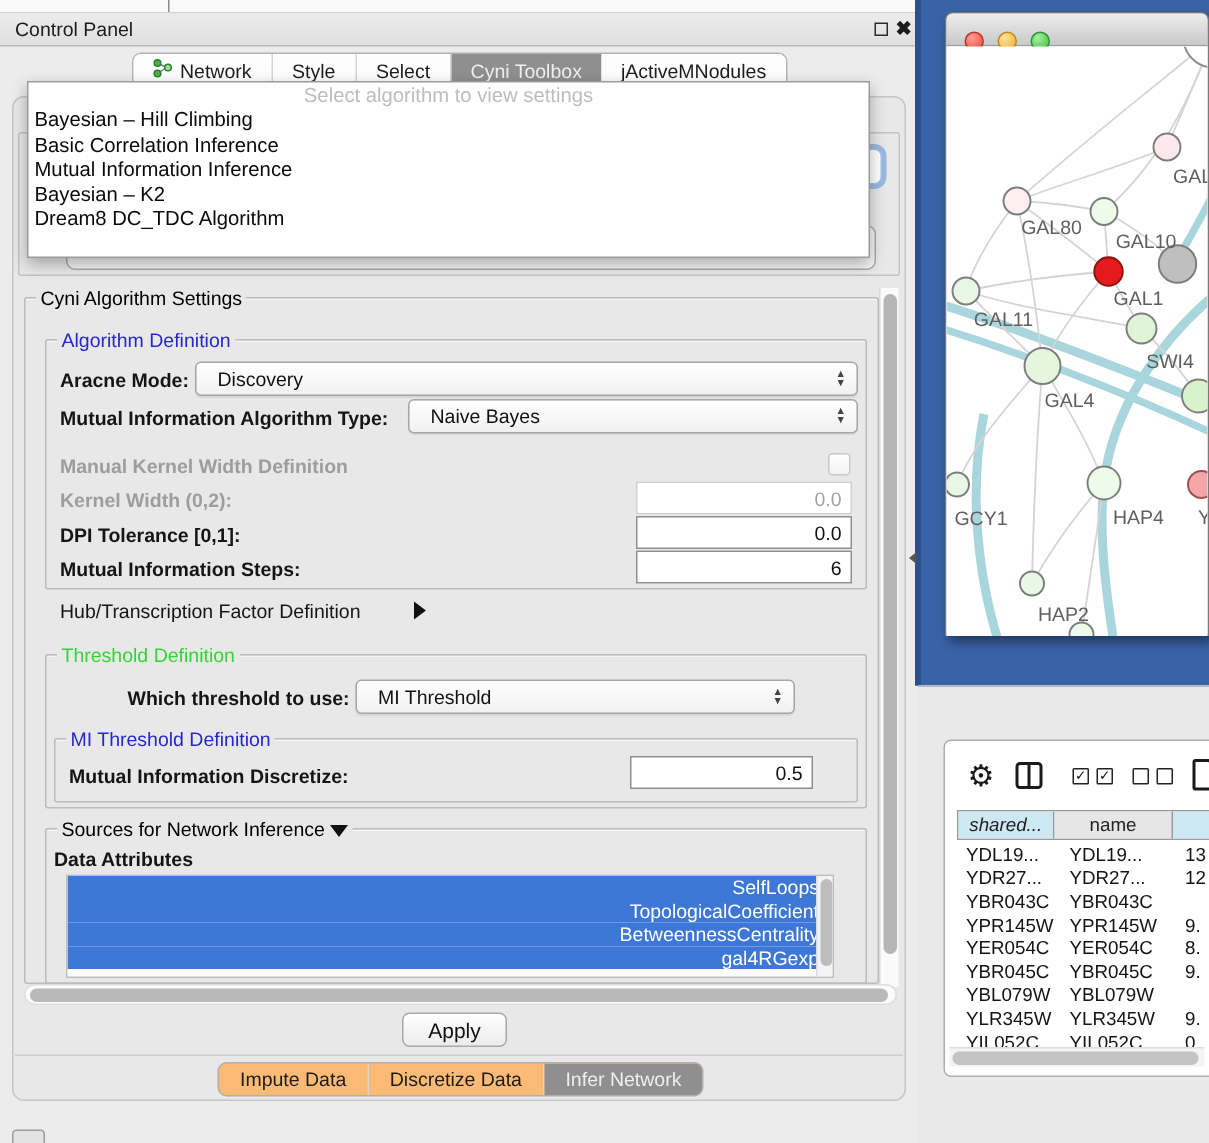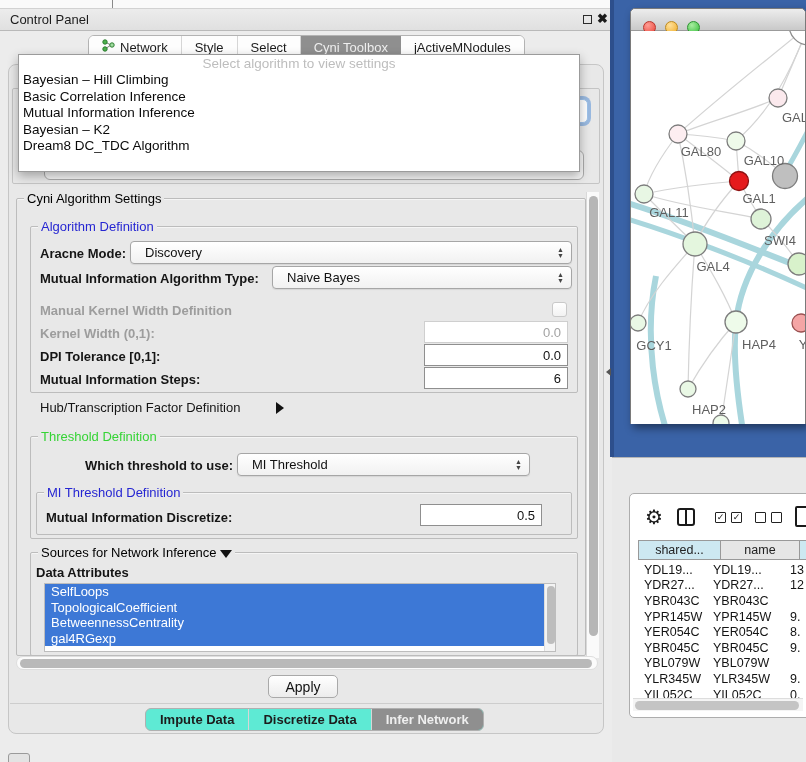--- a/index.html
+++ b/index.html
@@ -47,33 +47,33 @@
 
   .field { position:absolute; background:#fff; border:1px solid #8f8f8f; font-size:13px; color:#111; display:flex; align-items:center; justify-content:flex-end; padding-right:6px; }
   .field.dis { border-color:#cfcfcf; color:#a2a2a2; }
 
   .checkbox { position:absolute; width:15px; height:15px; border:1px solid #c9c9c9; border-radius:3px; background:linear-gradient(#ffffff,#f2f2f2); }
 
   .tri-r { display:inline-block; width:0; height:0; border-left:8px solid #111; border-top:6px solid transparent; border-bottom:6px solid transparent; }
   .tri-d { display:inline-block; width:0; height:0; border-top:8px solid #111; border-left:6px solid transparent; border-right:6px solid transparent; }
 
   .attr-list { position:absolute; left:44px; top:583px; width:512px; height:69px; background:#fff; border:1px solid #bdbdbd; overflow:hidden; }
-  .attr-item { height:15.6px; line-height:15.6px; background:#3d78d6; color:#fff; font-size:13px; padding-left:6px; width:501px; }
+  .attr-item { height:15.6px; line-height:15.6px; background:#3d78d6; color:#fff; font-size:13px; padding-left:6px; width:501px;text-align:right; }
   .attr-scroll { position:absolute; right:0; top:0; width:11px; height:67px; background:#f3f3f3; border-left:1px solid #ddd; }
   .attr-thumb { position:absolute; left:1.5px; top:2px; width:8px; height:58px; background:#bdbdbd; border-radius:4px; }
 
   .vscroll { left:586px; top:192px; width:13px; height:466px; background:#fafafa; border-left:1px solid #d9d9d9; }
   .vscroll .thumb { position:absolute; left:2px; top:4px; width:9px; height:440px; background:#b6b6b6; border-radius:5px; }
   .hscroll { left:16px; top:656px; width:582px; height:14px; background:#fbfbfb; border:1px solid #dedede; border-radius:7px; }
   .hscroll .thumb { position:absolute; left:3px; top:2px; width:572px; height:9px; background:#b9b9b9; border-radius:5px; }
 
   .apply-btn { left:268px; top:675px; width:70px; height:23px; background:linear-gradient(#ffffff,#ececec); border:1px solid #a9a9a9; border-radius:5px; font-size:14px; color:#111; display:flex; align-items:center; justify-content:center; }
 
   .bottom-div { left:10px; top:703px; width:592px; height:1px; background:#cdcdcd; }
-  .bottom-tabs { left:145px; top:708px; height:23px; display:flex; background:#5eead4; border:1px solid #b0b0b0; border-radius:6px; overflow:hidden;font-weight:bold; }
+  .bottom-tabs { left:145px; top:708px; height:23px; display:flex; background:#fdba74; border:1px solid #b0b0b0; border-radius:6px; overflow:hidden; }
   .btab { display:flex; align-items:center; padding:0 14px; font-size:13px; color:#1c1c1c; border-right:1px solid #d6d6d6; }
   .btab:last-child { border-right:none; }
   .btab.sel { background:#8f8f8f; color:#efefef; }
   .corner-chip { left:8px; top:753px; width:22px; height:12px; border:1px solid #9a9a9a; border-radius:3px; background:#e3e3e3; }
 
   
   .desktop { left:610px; top:0; width:196px; height:457px; background:#3a63a7; border-left:4px solid #2d4f8c; }
   .divider-handle { left:606px; top:368px; width:0; height:0; border-right:5px solid #555; border-top:4px solid transparent; border-bottom:4px solid transparent; }
 
   .netwin { left:630px; top:8px; width:176px; height:416px; background:#fff; border:1px solid #7a7a7a; border-radius:5px 5px 0 0; box-shadow:3px 4px 8px rgba(0,0,0,.45); }
@@ -166,21 +166,21 @@
 
   <div class="lbl" style="left:40px; top:271px;">Mutual Information Algorithm Type:</div>
   <div class="combo" style="left:272px; top:266px; width:300px; height:23px;">
     <span>Naive Bayes</span>
     <span class="arr">▲<br>▼</span>
   </div>
 
   <div class="lbl dis" style="left:40px; top:303px;">Manual Kernel Width Definition</div>
   <div class="checkbox" style="left:552px; top:302px;"></div>
 
-  <div class="lbl dis" style="left:40px; top:326px;">Kernel Width (0,1):</div>
+  <div class="lbl dis" style="left:40px; top:326px;">Kernel Width (0,2):</div>
   <div class="field dis" style="left:424px; top:321px; width:144px; height:22px;">0.0</div>
 
   <div class="lbl" style="left:40px; top:349px;">DPI Tolerance [0,1]:</div>
   <div class="field" style="left:424px; top:344px; width:144px; height:22px;">0.0</div>
 
   <div class="lbl" style="left:40px; top:372px;">Mutual Information Steps:</div>
   <div class="field" style="left:424px; top:367px; width:144px; height:22px;">6</div>
 
   <div class="lbl plain" style="left:40px; top:400px;">Hub/Transcription Factor Definition</div>
   <div class="abs" style="left:276px; top:400px;"><span class="tri-r"></span></div>
@@ -325,21 +325,21 @@
 
   <div class="gear">⚙</div>
   <div class="cols-icon"></div>
   <div class="cb" style="left:715px;">✓</div>
   <div class="cb" style="left:731px;">✓</div>
   <div class="cb" style="left:755px;"></div>
   <div class="cb" style="left:771px;"></div>
   <div class="doc-icon"></div>
 
   <div class="thead">
-    <div class="th hl" style="width:82px;">shared...</div>
+    <div class="th hl" style="width:64px;font-style:italic;">shared...</div>
     <div class="th plain" style="width:79px;">name</div>
     <div class="th hl" style="width:30px; border-right:none;"></div>
   </div>
 
   <div class="trows">
     <div class="tr">
         <div class="td" style="width:70px; padding-left:6px;">YDL19...</div>
         <div class="td" style="width:78px; padding-left:5px;">YDL19...</div>
         <div class="td" style="width:20px; padding-left:4px;">13</div>
       </div>

